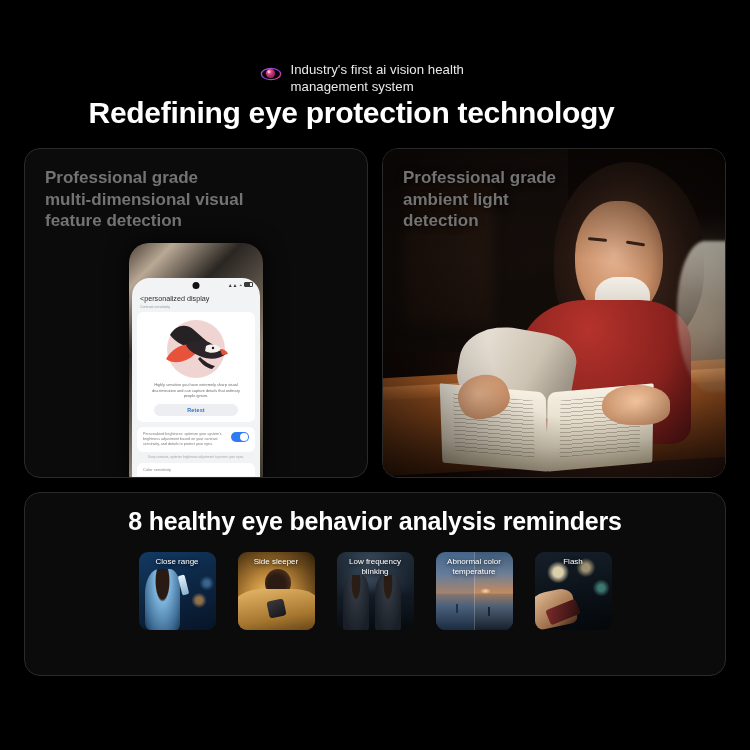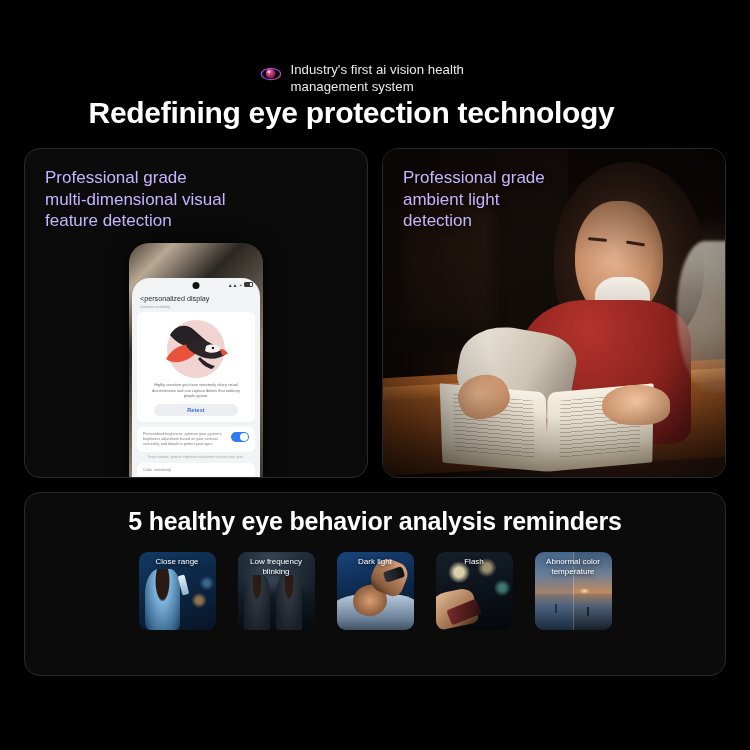--- a/index.html
+++ b/index.html
@@ -30,21 +30,21 @@
 
   
   .card {
     position: absolute;
     background: #0b0b0b;
     border: 1px solid #2a2a2a;
     border-radius: 16px;
     overflow: hidden;
   }
   .card-title {
-    color: #c4b5fd; font-size: 17px; font-weight: 400; line-height: 21.5px;
+    color: #737373; font-size: 17px; font-weight: 700; line-height: 21.5px;
     white-space: pre-line;
   }
 
   
   #card-left { left: 24px; top: 148px; width: 344px; height: 330px; }
   #card-left .card-title { position: absolute; left: 20px; top: 18px; }
 
   
   .phone {
     position: absolute; left: 50%; transform: translateX(-50%);
@@ -409,72 +409,71 @@
       <div class="ph-hand-r"></div>
       <div class="ph-lamp"></div>
       <div class="ph-vignette"></div>
     </div>
     <div class="card-title">Professional grade
 ambient light
 detection</div>
   </div>
 
   <div class="card" id="card-bottom">
-    <div class="bottom-title">5 healthy eye behavior analysis reminders</div>
+    <div class="bottom-title">8 healthy eye behavior analysis reminders</div>
 
     <div class="thumb-row">
 
       <div class="thumb">
         <div class="thumb-img t1">
           <span class="fig"></span>
             <span class="ph"></span>
         </div>
         <div class="thumb-label">Close range</div>
       </div>
 
+      <div class="thumb">
+        <div class="thumb-img t2">
+          <span class="head"></span>
+            <span class="blanket"></span>
+            <span class="ph"></span>
+        </div>
+        <div class="thumb-label">Side sleeper</div>
+      </div>
 
 
       <div class="thumb">
         <div class="thumb-img t4">
           <span class="bgblur"></span>
             <span class="p1"></span>
             <span class="p2"></span>
         </div>
         <div class="thumb-label">Low frequency
 blinking</div>
       </div>
 
-      <div class="thumb">
-        <div class="thumb-img t5">
-          <span class="pillow"></span>
-            <span class="face"></span>
-            <span class="arm"></span>
-            <span class="ph"></span>
-        </div>
-        <div class="thumb-label">Dark light</div>
-      </div>
-
-
-      <div class="thumb">
-        <div class="thumb-img t7">
-          <span class="hand"></span>
-            <span class="ph"></span>
-        </div>
-        <div class="thumb-label">Flash</div>
-      </div>
+
 
       <div class="thumb">
         <div class="thumb-img t8">
           <span class="water"></span>
             <span class="sun"></span>
           <span class="boat1"></span>
             <span class="boat2"></span>
           <span class="warmhalf"></span>
             <span class="split"></span>
         </div>
         <div class="thumb-label">Abnormal color
 temperature</div>
       </div>
 
+      <div class="thumb">
+        <div class="thumb-img t7">
+          <span class="hand"></span>
+            <span class="ph"></span>
+        </div>
+        <div class="thumb-label">Flash</div>
+      </div>
+
     </div>
   </div>
 
 </div>
 
 </body></html>

